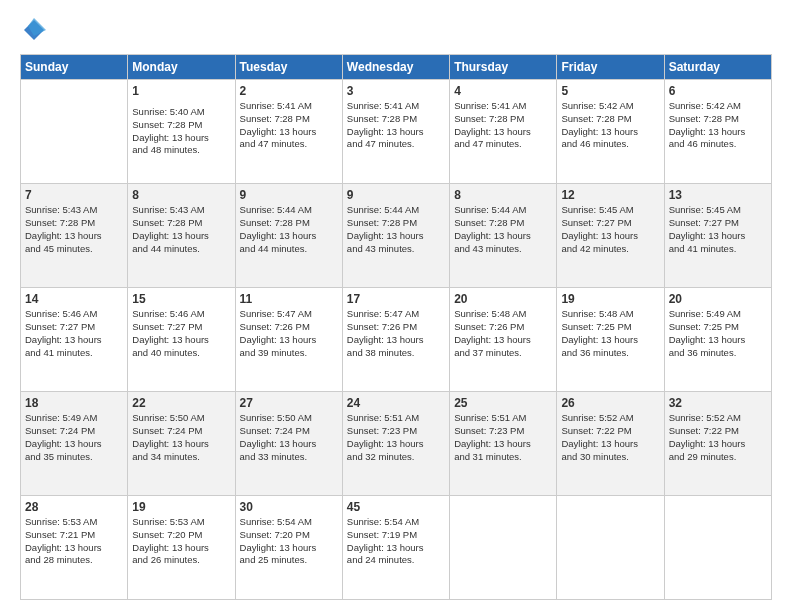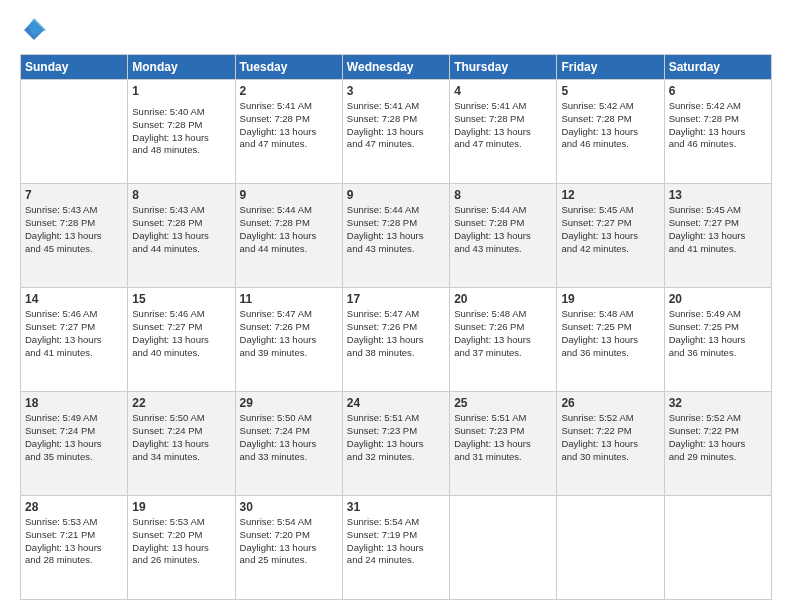--- a/index.html
+++ b/index.html
@@ -299,21 +299,21 @@
 and 35 minutes.</div>
           </td>
           <td>
             <div class="day-number">22</div>
             <div class="day-info" style="white-space: pre-line;">Sunrise: 5:50 AM
 Sunset: 7:24 PM
 Daylight: 13 hours
 and 34 minutes.</div>
           </td>
           <td>
-            <div class="day-number">29</div>
+            <div class="day-number">27</div>
             <div class="day-info" style="white-space: pre-line;">Sunrise: 5:50 AM
 Sunset: 7:24 PM
 Daylight: 13 hours
 and 33 minutes.</div>
           </td>
           <td>
             <div class="day-number">24</div>
             <div class="day-info" style="white-space: pre-line;">Sunrise: 5:51 AM
 Sunset: 7:23 PM
 Daylight: 13 hours
@@ -357,21 +357,21 @@
 and 26 minutes.</div>
           </td>
           <td>
             <div class="day-number">30</div>
             <div class="day-info" style="white-space: pre-line;">Sunrise: 5:54 AM
 Sunset: 7:20 PM
 Daylight: 13 hours
 and 25 minutes.</div>
           </td>
           <td>
-            <div class="day-number">31</div>
+            <div class="day-number">45</div>
             <div class="day-info" style="white-space: pre-line;">Sunrise: 5:54 AM
 Sunset: 7:19 PM
 Daylight: 13 hours
 and 24 minutes.</div>
           </td>
           <td class="empty-cell"></td>
           <td class="empty-cell"></td>
           <td class="empty-cell"></td>
         </tr>
       </tbody>

